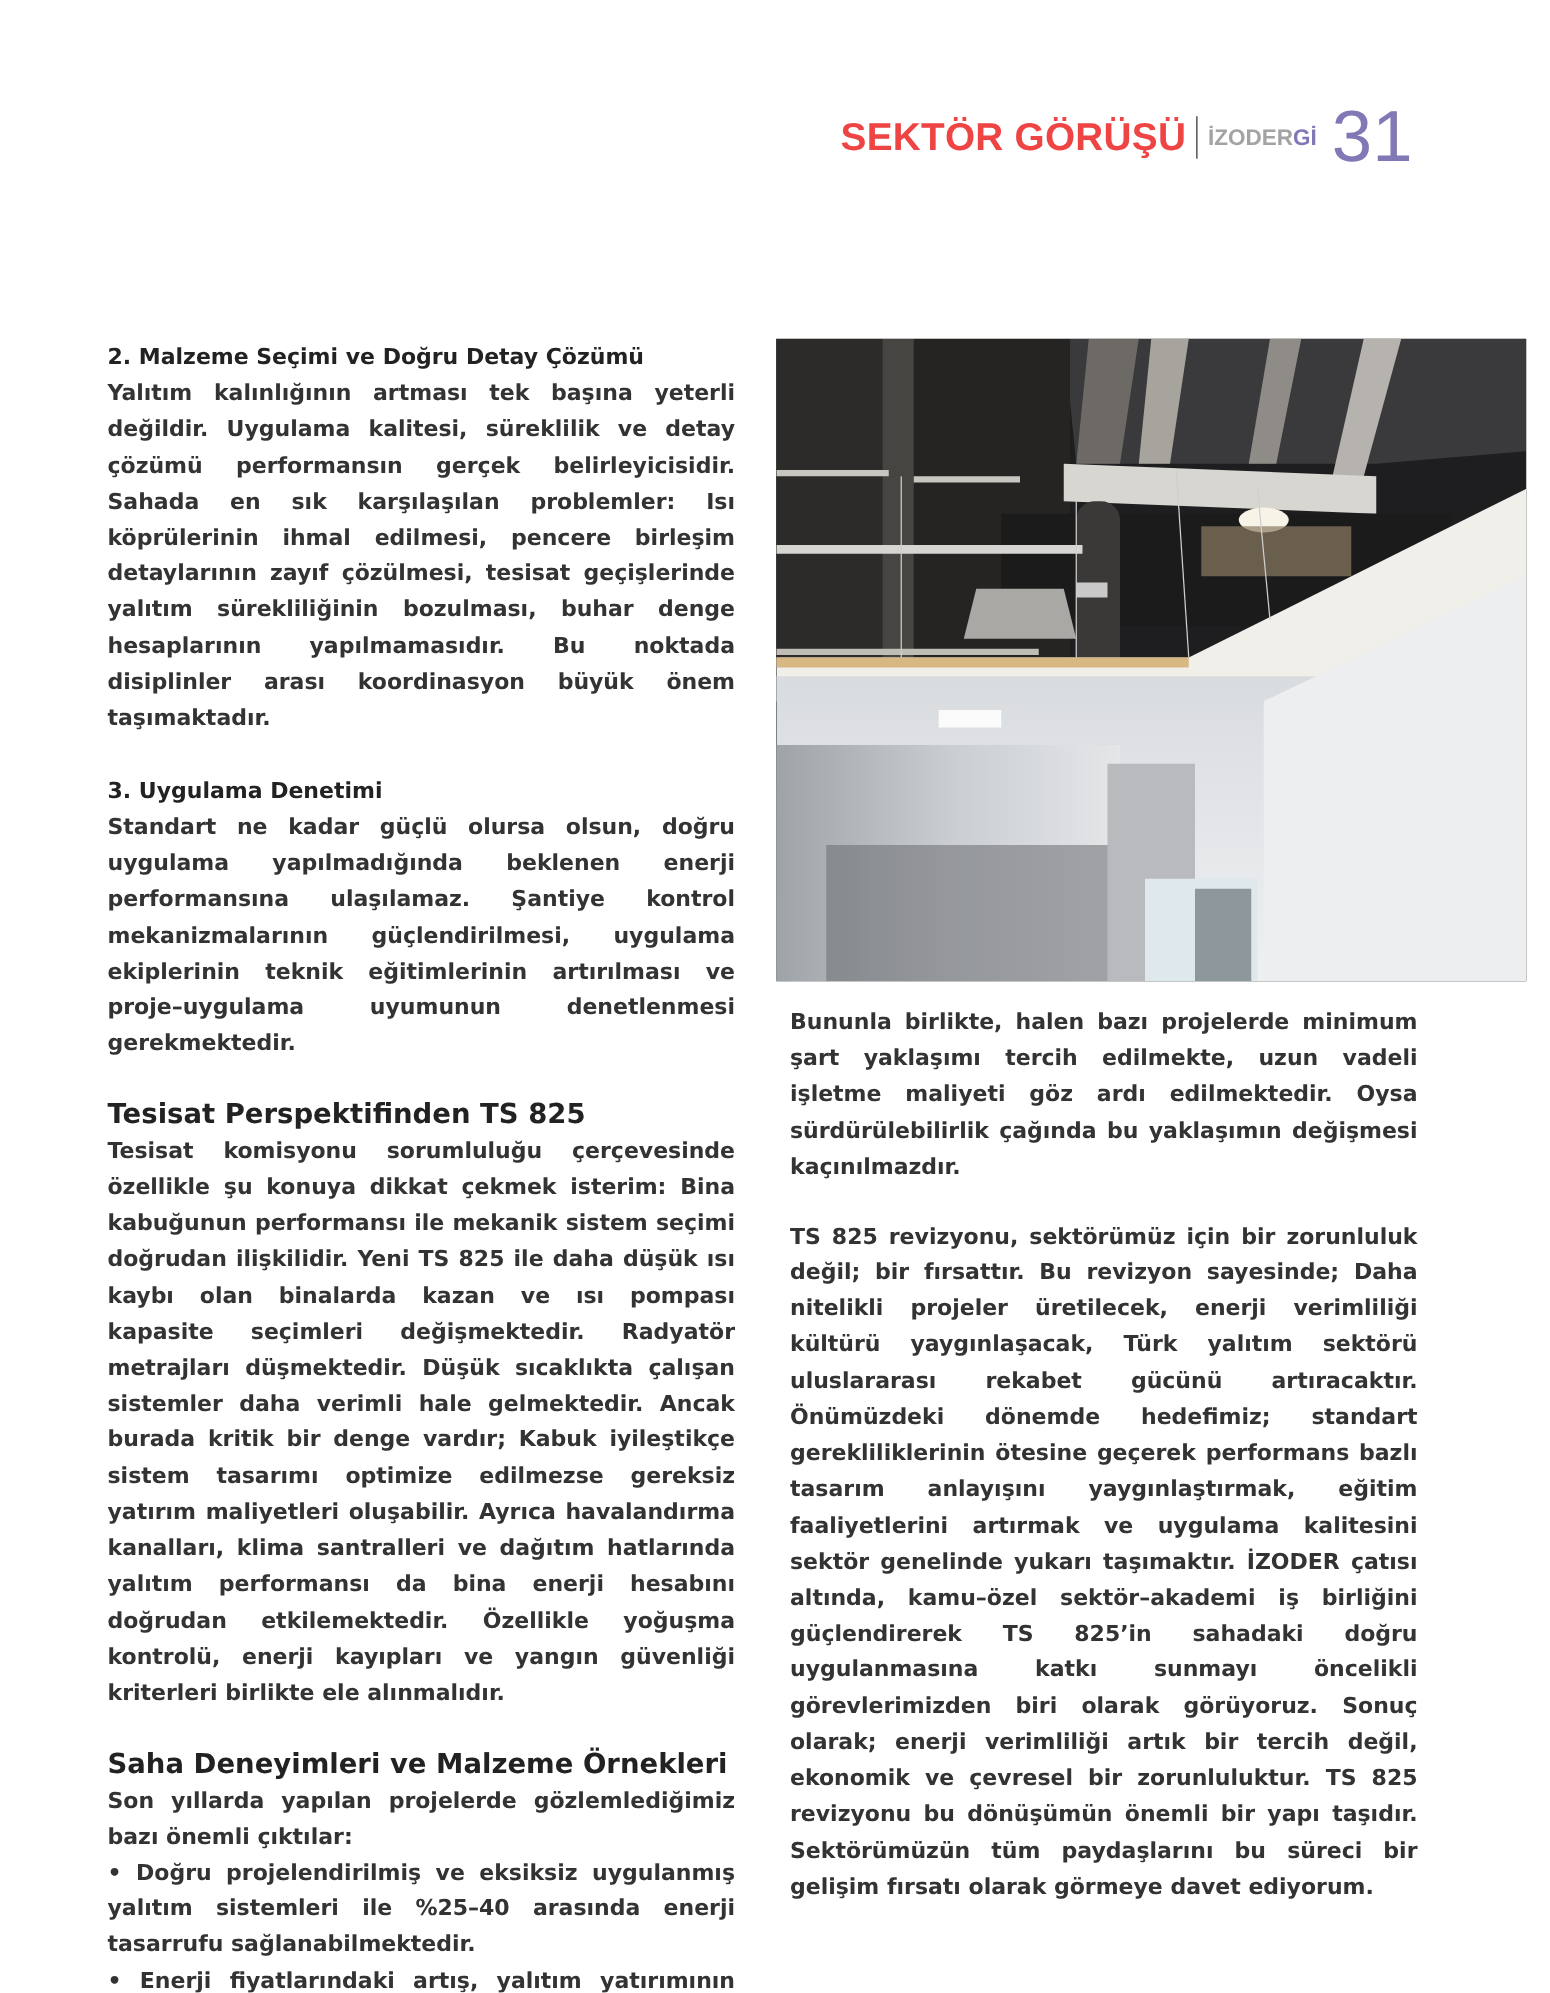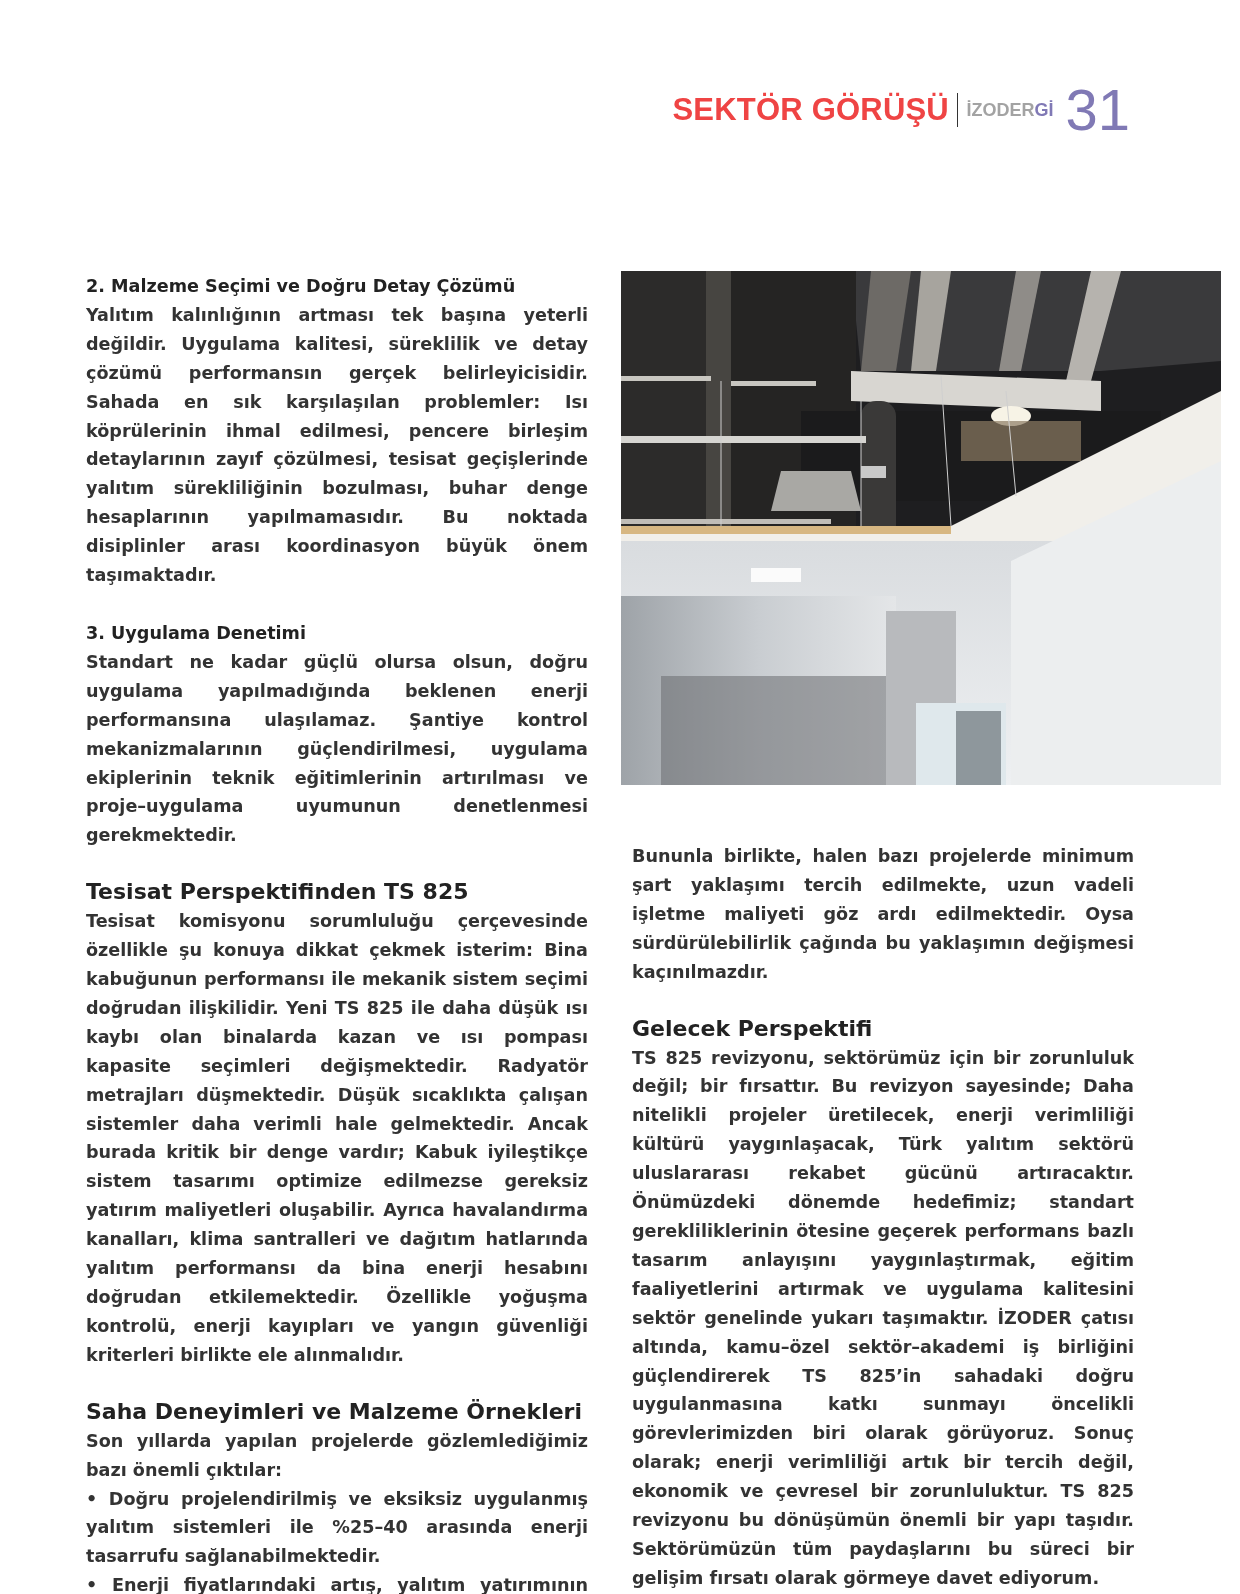--- a/index.html
+++ b/index.html
@@ -6,21 +6,21 @@
   body { width:1240px; height:1594px; position:relative; overflow:hidden; font-family:"DejaVu Sans", sans-serif; color:#2b2b2b; }
   .header { position:absolute; top:80px; right:110px; display:flex; align-items:center; height:60px; }
   .sect { font-family:"Liberation Sans", sans-serif; font-weight:bold; font-size:31px; color:#ef4444; letter-spacing:0.2px; }
   .divider { width:1.5px; height:34px; background:#333; margin:0 8px; }
   .mag { font-family:"Liberation Sans", sans-serif; font-weight:bold; font-size:18px; color:#a3a3a3; }
   .mag .accent { color:#8079b5; }
   .pagenum { font-family:"Liberation Sans", sans-serif; font-weight:normal; font-size:58px; color:#8079b5; margin-left:12px; line-height:1; }
 
   .col { position:absolute; width:502px; font-size:17.6px; line-height:28.9px; text-align:justify; color:#333; }
   .col-left { left:86px; top:272px; }
-  .col-right { left:632px; top:842px; }
+  .col-right { left:632px; top:804px; }
   .subhead { font-weight:bold; font-size:17.6px; color:#222; margin:0; line-height:28.9px; }
   .head { font-weight:bold; font-size:22px; color:#222; margin:0; line-height:30px; }
   p { margin:0;font-weight:bold; }
   .gap { height:29px; }
   .gap2 { height:27px; }
   .li { margin:0; }
 
   .photo { position:absolute; left:621px; top:271px; width:600px; height:514px; overflow:hidden; background:#2a2a2c; }
 </style>
 </head>
@@ -107,15 +107,14 @@
     <line x1="100" y1="110" x2="100" y2="255" stroke="#cfcfcf" stroke-width="1"></line>
     <line x1="240" y1="130" x2="240" y2="255" stroke="#cfcfcf" stroke-width="1"></line>
     <line x1="320" y1="105" x2="330" y2="255" stroke="#cfcfcf" stroke-width="1"></line>
     <line x1="385" y1="120" x2="395" y2="225" stroke="#cfcfcf" stroke-width="1"></line>
   </svg>
 </div>
 
 <div class="col col-right">
   <p>Bununla birlikte, halen bazı projelerde minimum şart yaklaşımı tercih edilmekte, uzun vadeli işletme maliyeti göz ardı edilmektedir. Oysa sürdürülebilirlik çağında bu yaklaşımın değişmesi kaçınılmazdır.</p>
   <div class="gap2"></div>
-  <h3 class="head">Gelecek Perspektifi</h3>
   <p>TS 825 revizyonu, sektörümüz için bir zorunluluk değil; bir fırsattır. Bu revizyon sayesinde; Daha nitelikli projeler üretilecek, enerji verimliliği kültürü yaygınlaşacak, Türk yalıtım sektörü uluslararası rekabet gücünü artıracaktır. Önümüzdeki dönemde hedefimiz; standart gerekliliklerinin ötesine geçerek performans bazlı tasarım anlayışını yaygınlaştırmak, eğitim faaliyetlerini artırmak ve uygulama kalitesini sektör genelinde yukarı taşımaktır. İZODER çatısı altında, kamu–özel sektör–akademi iş birliğini güçlendirerek TS 825’in sahadaki doğru uygulanmasına katkı sunmayı öncelikli görevlerimizden biri olarak görüyoruz. Sonuç olarak; enerji verimliliği artık bir tercih değil, ekonomik ve çevresel bir zorunluluktur. TS 825 revizyonu bu dönüşümün önemli bir yapı taşıdır. Sektörümüzün tüm paydaşlarını bu süreci bir gelişim fırsatı olarak görmeye davet ediyorum.</p>
 </div>
 
 </body></html>

